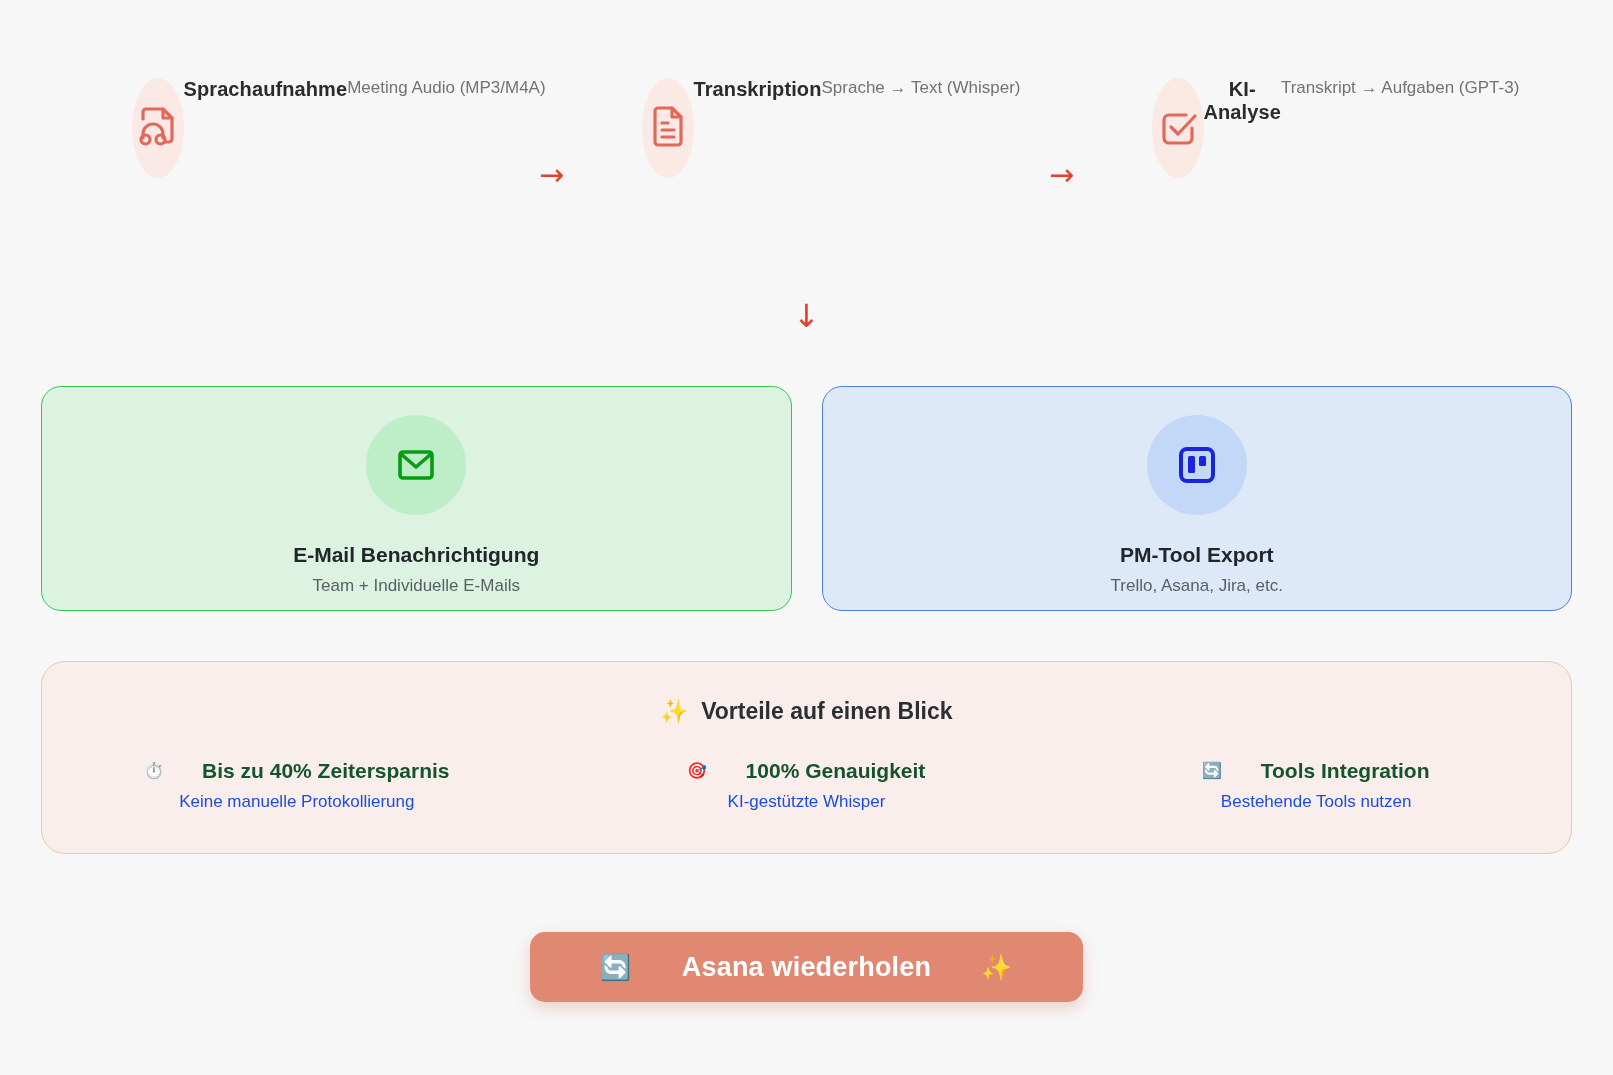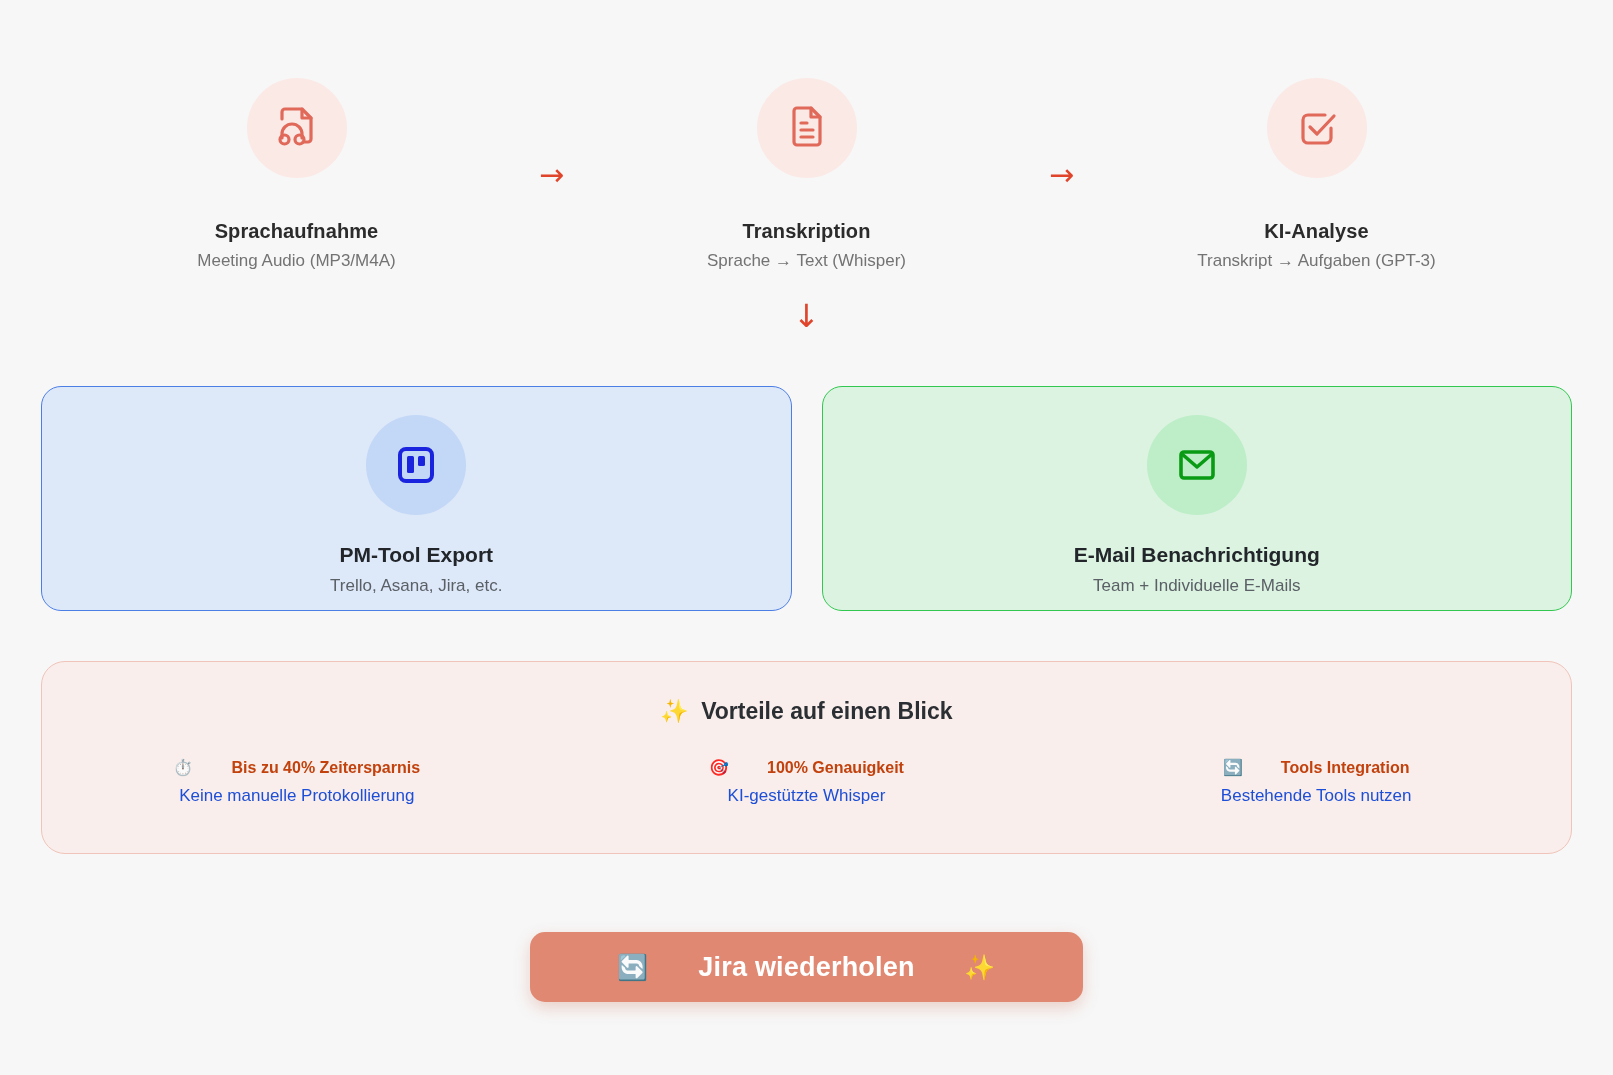--- a/index.html
+++ b/index.html
@@ -26,22 +26,21 @@
     left: 0;
     width: 1613px;
     display: flex;
     align-items: flex-start;
     justify-content: center;
   }
 
   .step {
     width: 330px;
     display: flex;
-    flex-direction: column;
-    align-items: center;
+    flex-direction: row;
   }
 
   .step-badge {
     width: 100px;
     height: 100px;
     border-radius: 50%;
     background: #fbe9e6;
     display: flex;
     align-items: center;
     justify-content: center;
@@ -175,23 +174,23 @@
   }
 
   .benefit-head {
     display: flex;
     align-items: center;
     gap: 10px;
     margin-bottom: 9px;
   }
 
   .benefit-label {
-    font-size: 16px;
-    font-weight: bold;
-    color: #c2410c;
+    font-size: 21px;
+    font-weight: bold;
+    color: #14532d;
     margin-left: 28px;
   }
 
   .benefit-sub {
     font-size: 17px;
     color: #1d4ed8;
   }
 
   
   .cta-wrap {
@@ -279,42 +278,42 @@
       </div>
       <div class="step-title">KI-Analyse</div>
       <div class="step-sub">Transkript → Aufgaben (GPT-3)</div>
     </div>
   </div>
 
   <div class="arrow-down">↓</div>
 
   <div class="outputs">
 
+    <div class="out-card green">
+      <div class="out-badge green">
+        <svg width="44" height="44" viewBox="0 0 44 44" fill="none" stroke="#0a9b14" stroke-width="3.6" stroke-linejoin="round" stroke-linecap="round">
+          <rect x="6" y="9" width="32" height="26" rx="3"></rect>
+          <path d="M7 11l15 13 15-13"></path>
+        </svg>
+      </div>
+      <div class="out-title">E-Mail Benachrichtigung</div>
+      <div class="out-sub">Team + Individuelle E-Mails</div>
+    </div>
+
     <div class="out-card blue">
       <div class="out-badge blue">
         <svg width="44" height="44" viewBox="0 0 44 44" fill="none">
           <rect x="6" y="6" width="32" height="32" rx="6" stroke="#1a23dd" stroke-width="4"></rect>
           <rect x="13" y="13" width="7" height="17" rx="1.5" fill="#1a23dd"></rect>
           <rect x="24" y="13" width="7" height="10" rx="1.5" fill="#1a23dd"></rect>
         </svg>
       </div>
       <div class="out-title">PM-Tool Export</div>
       <div class="out-sub">Trello, Asana, Jira, etc.</div>
     </div>
-
-    <div class="out-card green">
-      <div class="out-badge green">
-        <svg width="44" height="44" viewBox="0 0 44 44" fill="none" stroke="#0a9b14" stroke-width="3.6" stroke-linejoin="round" stroke-linecap="round">
-          <rect x="6" y="9" width="32" height="26" rx="3"></rect>
-          <path d="M7 11l15 13 15-13"></path>
-        </svg>
-      </div>
-      <div class="out-title">E-Mail Benachrichtigung</div>
-      <div class="out-sub">Team + Individuelle E-Mails</div>
-    </div>
   </div>
 
   <div class="benefits">
 
     <div class="benefits-title">
       <span class="emoji">✨</span>
       <span>Vorteile auf einen Blick</span>
     </div>
 
     <div class="benefits-row">
@@ -342,18 +341,18 @@
         </div>
         <div class="benefit-sub">Bestehende Tools nutzen</div>
       </div>
 
     </div>
   </div>
 
   <div class="cta-wrap">
     <button class="cta">
       <span class="emoji" style="font-size:25px">🔄</span>
-      <span class="cta-label">Jira wiederholen</span>
+      <span class="cta-label">Asana wiederholen</span>
       <span class="emoji" style="font-size:25px">✨</span>
     </button>
   </div>
 
 </div>
 
 </body></html>

